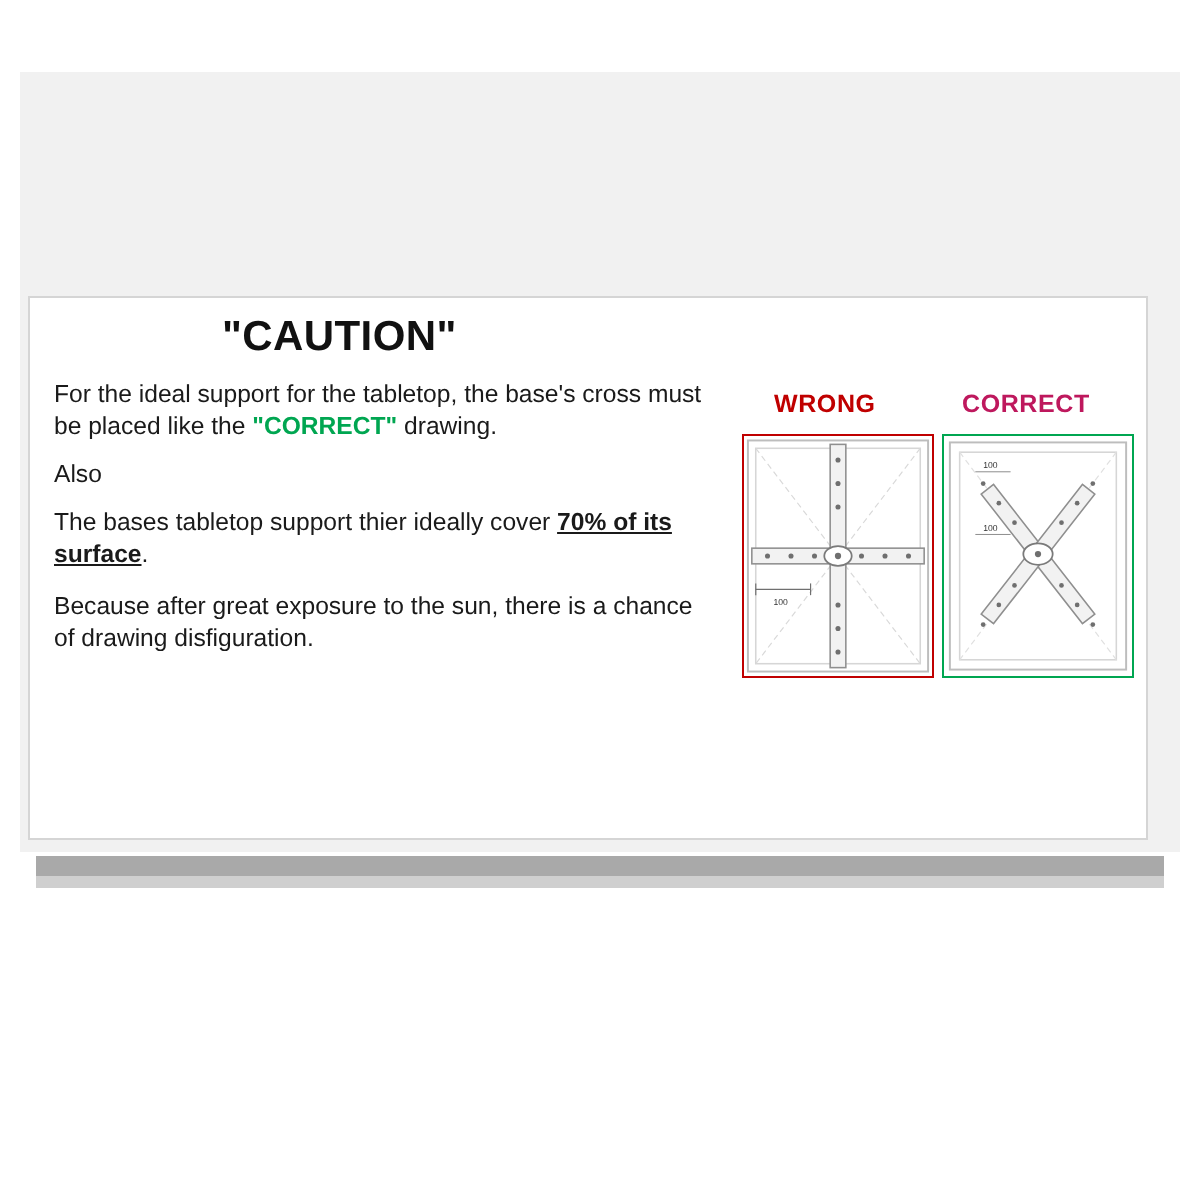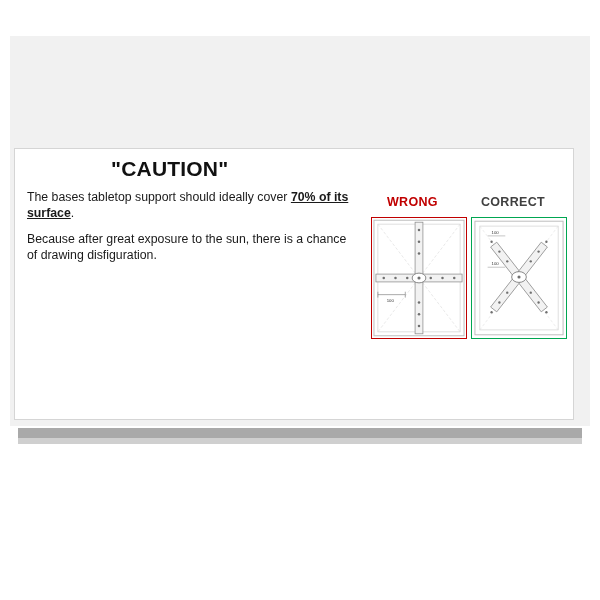--- a/index.html
+++ b/index.html
@@ -115,21 +115,21 @@
     color: #c00000;
     letter-spacing: 0.3px;
   }
 
   .lbl-correct {
     position: absolute;
     left: 110px;
     top: 0px;
     font-size: 12.5px;
     font-weight: bold;
-    color: #404040;
+    color: #be185d;
     letter-spacing: 0.3px;
   }
 
   .diagram-box {
     position: absolute;
     top: 22px;
     width: 96px;
     height: 122px;
     box-sizing: border-box;
     background: #ffffff;
@@ -164,24 +164,26 @@
 
   <div class="backdrop"></div>
   <div class="base-bar"></div>
   <div class="base-bar2"></div>
 
   <div class="card">
 
     <div class="title">"CAUTION"</div>
 
     <div class="body-text">
-
-
-
-      <p><span>The bases tabletop support should ideally cover </span><span class="underline-bold">70% of its surface</span><span>.</span></p>
+      <p class="tight"><span>For the ideal support for the tabletop, the base's cross must be placed like the </span><span class="correct-word">"CORRECT"</span><span> drawing.</span></p>
+
+
+      <p class="tight">Also</p>
+
+      <p><span>The bases tabletop support thier ideally cover </span><span class="underline-bold">70% of its surface</span><span>.</span></p>
 
       <p>Because after great exposure to the sun, there is a chance of drawing disfiguration.</p>
     </div>
 
     <div class="diagrams">
 
       <div class="lbl-wrong">WRONG</div>
       <div class="lbl-correct">CORRECT</div>
 
       <div class="diagram-box diagram-wrong">

